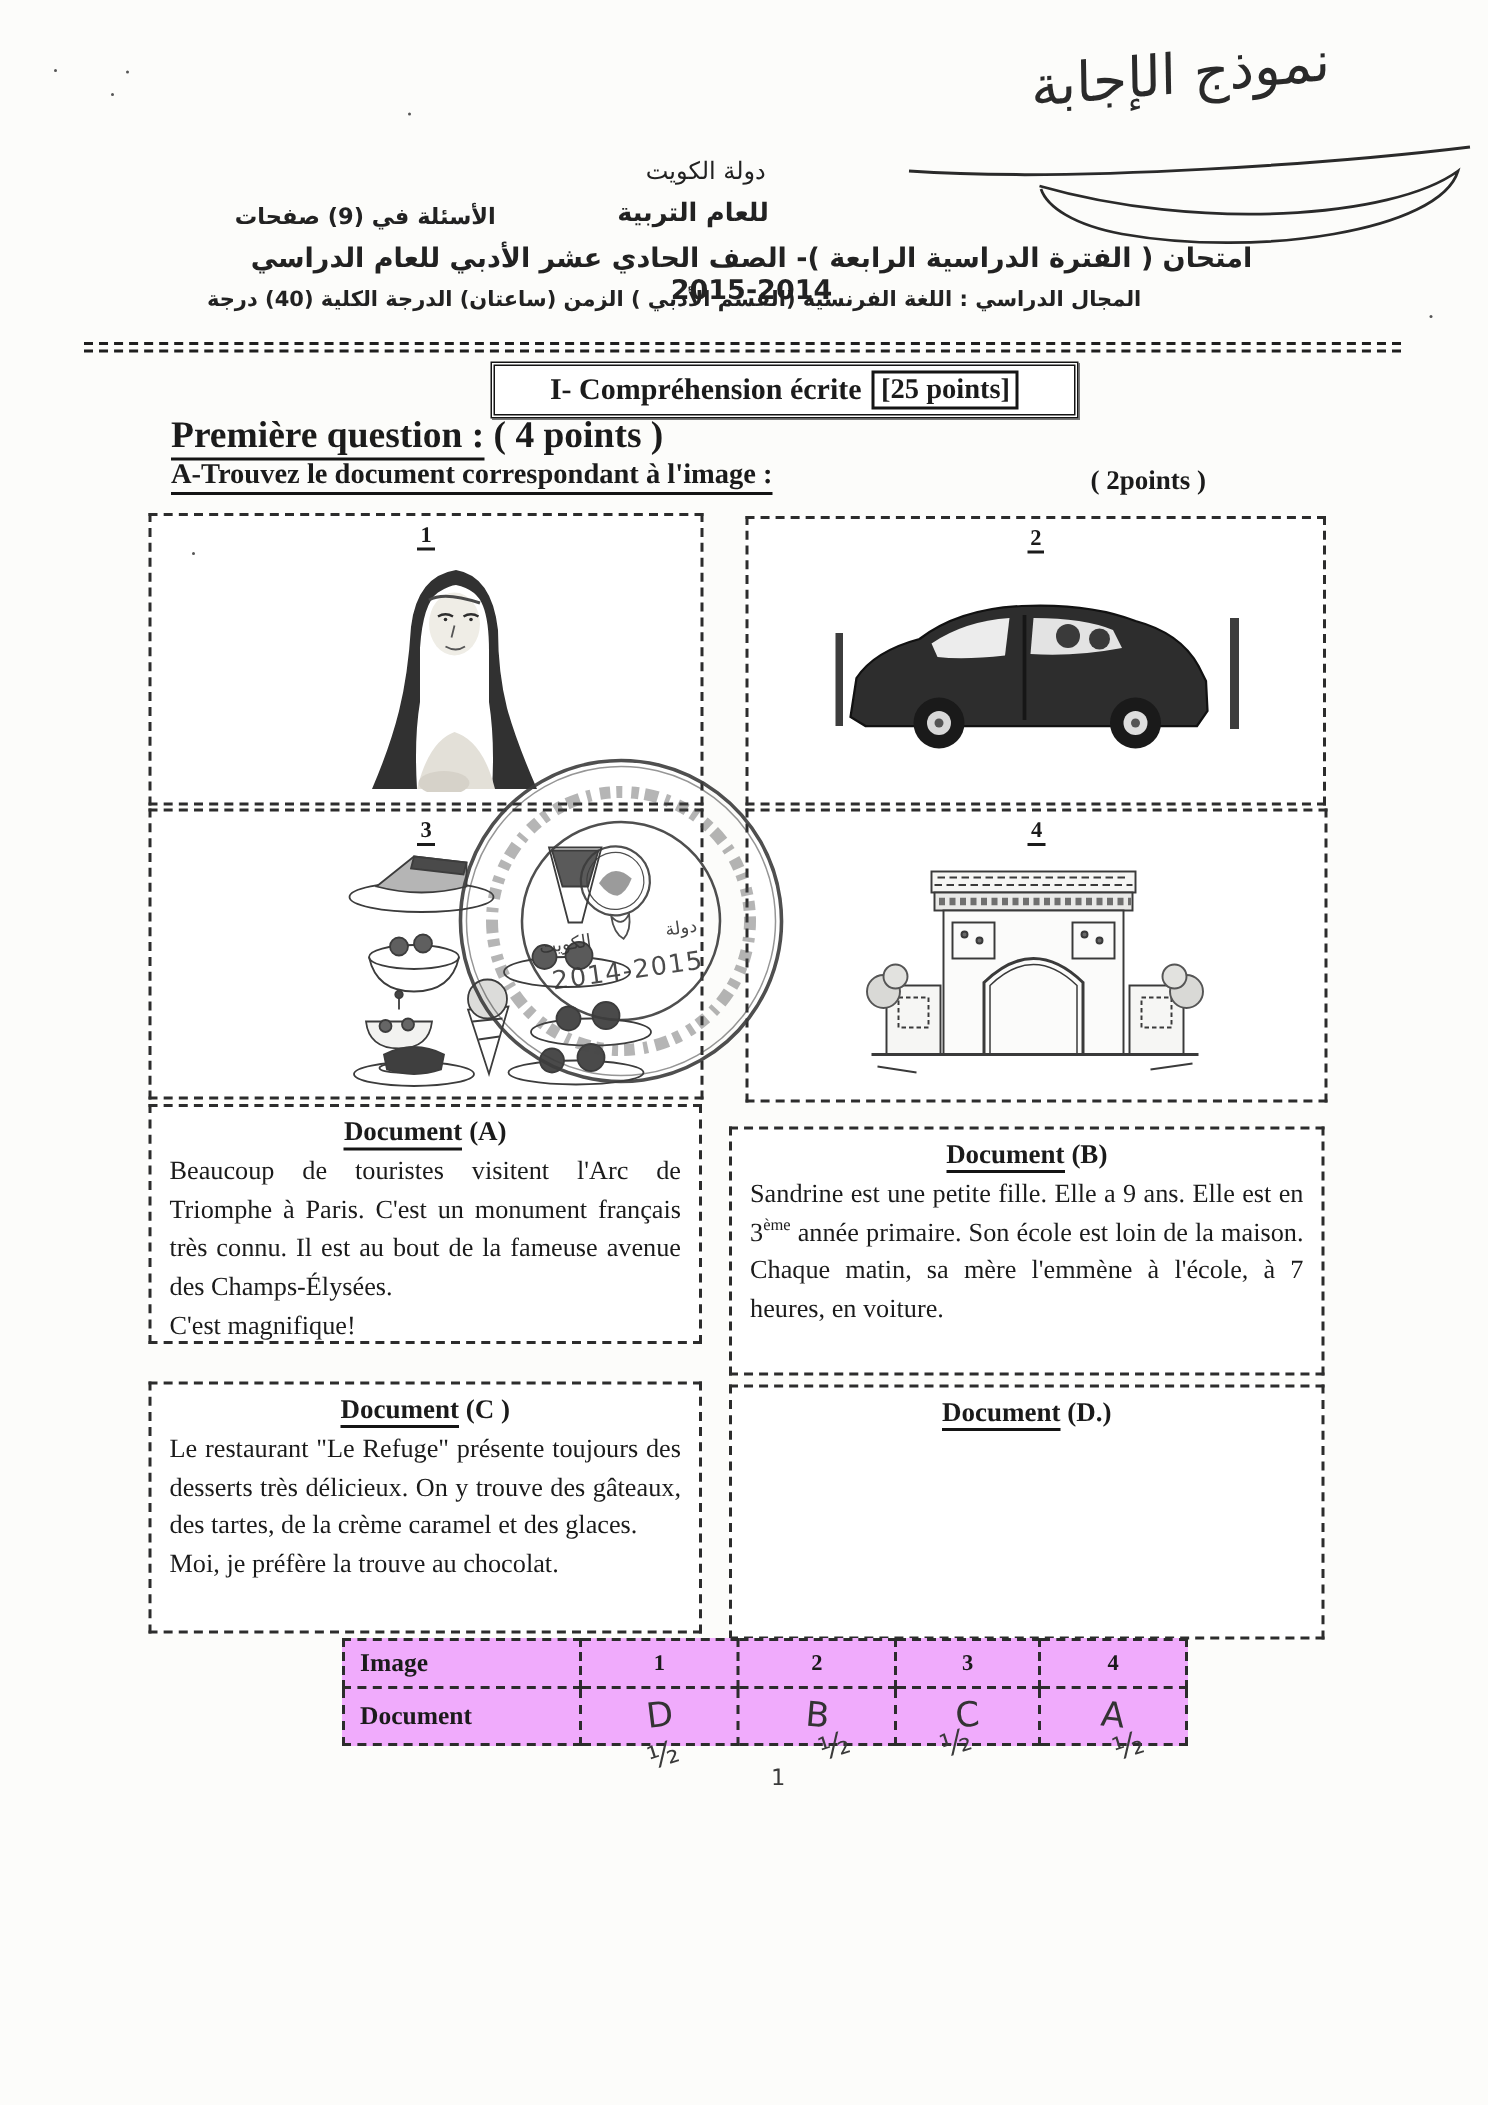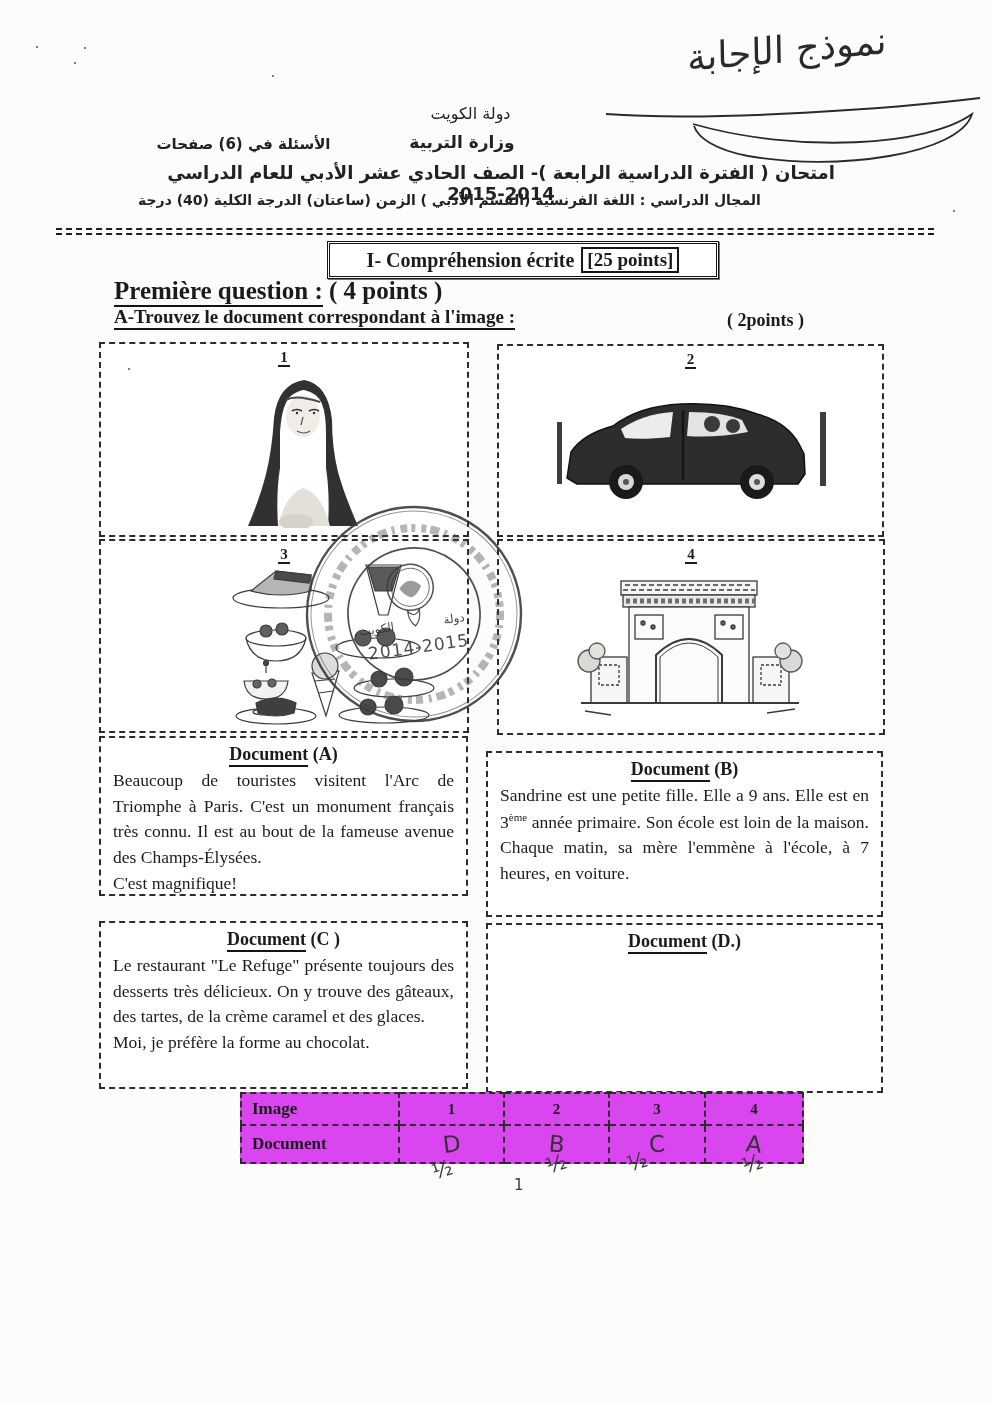--- a/index.html
+++ b/index.html
@@ -44,21 +44,21 @@
   .dA{left:99px;top:736px;width:369px;height:160px;}
   .dB{left:486px;top:751px;width:397px;height:166px;}
   .dC{left:99px;top:921px;width:369px;height:168px;}
   .dD{left:486px;top:923px;width:397px;height:170px;}
   .doc-title{text-align:center;font-size:18px;font-weight:bold;margin:1px 0 3px 0;}
   .doc-title .w{border-bottom:2px solid #141414;padding-bottom:1px;}
   .doc-body{font-size:17.5px;line-height:1.47;text-align:justify;margin:0;}
   .doc-foot{font-size:17.5px;line-height:1.45;margin:0;}
   sup{font-size:11px;}
   
-  .ans-table{left:240px;top:1092px;border-collapse:collapse;background:#d946ef;}
+  .ans-table{left:228px;top:1092px;border-collapse:collapse;background:#f0abfc;}
   .ans-table td{border:2px dashed #2c2c2c;padding:0;}
   .lab{width:146px;font-size:17px;font-weight:bold;padding-left:10px !important;}
   .c1{width:103px;} .c2{width:103px;} .c3{width:94px;} .c4{width:96px;}
   .r1 td{height:30px;} .r2 td{height:36px;}
   .num{text-align:center;font-size:15px;font-weight:bold;}
   .ansc{text-align:center;}
   .hw{display:inline-block;font-family:"DejaVu Sans",sans-serif;font-size:23px;color:#333;}
   .ansc:nth-child(2) .hw{transform:rotate(-7deg);}
   .ansc:nth-child(3) .hw{transform:rotate(5deg);}
   .ansc:nth-child(4) .hw{transform:rotate(-4deg);}
@@ -75,22 +75,22 @@
 
 <div class="page">
 
   <div class="abs ar hw-text">نموذج الإجابة</div>
   <svg class="abs" style="left:598px;top:92px;" width="390" height="85">
     <path d="M8,22 C120,30 300,16 382,6" stroke="#2a2a2a" stroke-width="2" fill="none"></path>
     <path d="M95,32 C200,62 330,54 374,22 C362,62 240,80 150,64 C118,58 100,46 96,34" stroke="#2a2a2a" stroke-width="1.8" fill="none"></path>
   </svg>
 
   <div class="abs ar hdr hdr-country">دولة الكويت</div>
-  <div class="abs ar hdr hdr-ministry">وزارة التربية</div>
-  <div class="abs ar hdr hdr-pages">الأسئلة في (6) صفحات</div>
+  <div class="abs ar hdr hdr-ministry">للعام التربية</div>
+  <div class="abs ar hdr hdr-pages">الأسئلة في (9) صفحات</div>
   <div class="abs ar hdr hdr-exam">امتحان ( الفترة الدراسية الرابعة )- الصف الحادي عشر الأدبي للعام الدراسي 2014-2015</div>
   <div class="abs ar hdr hdr-subject">المجال الدراسي : اللغة الفرنسية (القسم الأدبي )  الزمن (ساعتان)  الدرجة الكلية (40) درجة</div>
 
   <div class="abs divider"></div>
 
   <div class="abs title-box">
     <span>I- Compréhension écrite</span>
     <span class="pts-box">[25 points]</span>
   </div>
   <div class="abs q-line">
@@ -229,21 +229,21 @@
   </div>
 
   <div class="abs docbox dB">
     <div class="doc-title"><span class="w">Document</span><span> (B)</span></div>
     <p class="doc-body"><span>Sandrine est une petite fille. Elle a 9 ans. Elle est en 3</span><sup>ème</sup><span> année primaire. Son école est loin de la maison. Chaque matin, sa mère l'emmène à l'école, à 7 heures, en voiture.</span></p>
   </div>
 
   <div class="abs docbox dC">
     <div class="doc-title"><span class="w">Document</span><span> (C )</span></div>
     <p class="doc-body">Le restaurant "Le Refuge" présente toujours des desserts très délicieux. On y trouve des gâteaux, des tartes, de la crème caramel et des glaces.</p>
-    <p class="doc-foot">Moi, je préfère la forme au chocolat.</p>
+    <p class="doc-foot">Moi, je préfère la trouve au chocolat.</p>
   </div>
 
   <div class="abs docbox dD">
     <div class="doc-title"><span class="w">Document</span><span> (D.)</span></div>
   </div>
 
   <table class="abs ans-table">
     <tbody>
         <tr class="r1">
       <td class="lab">Image</td>

